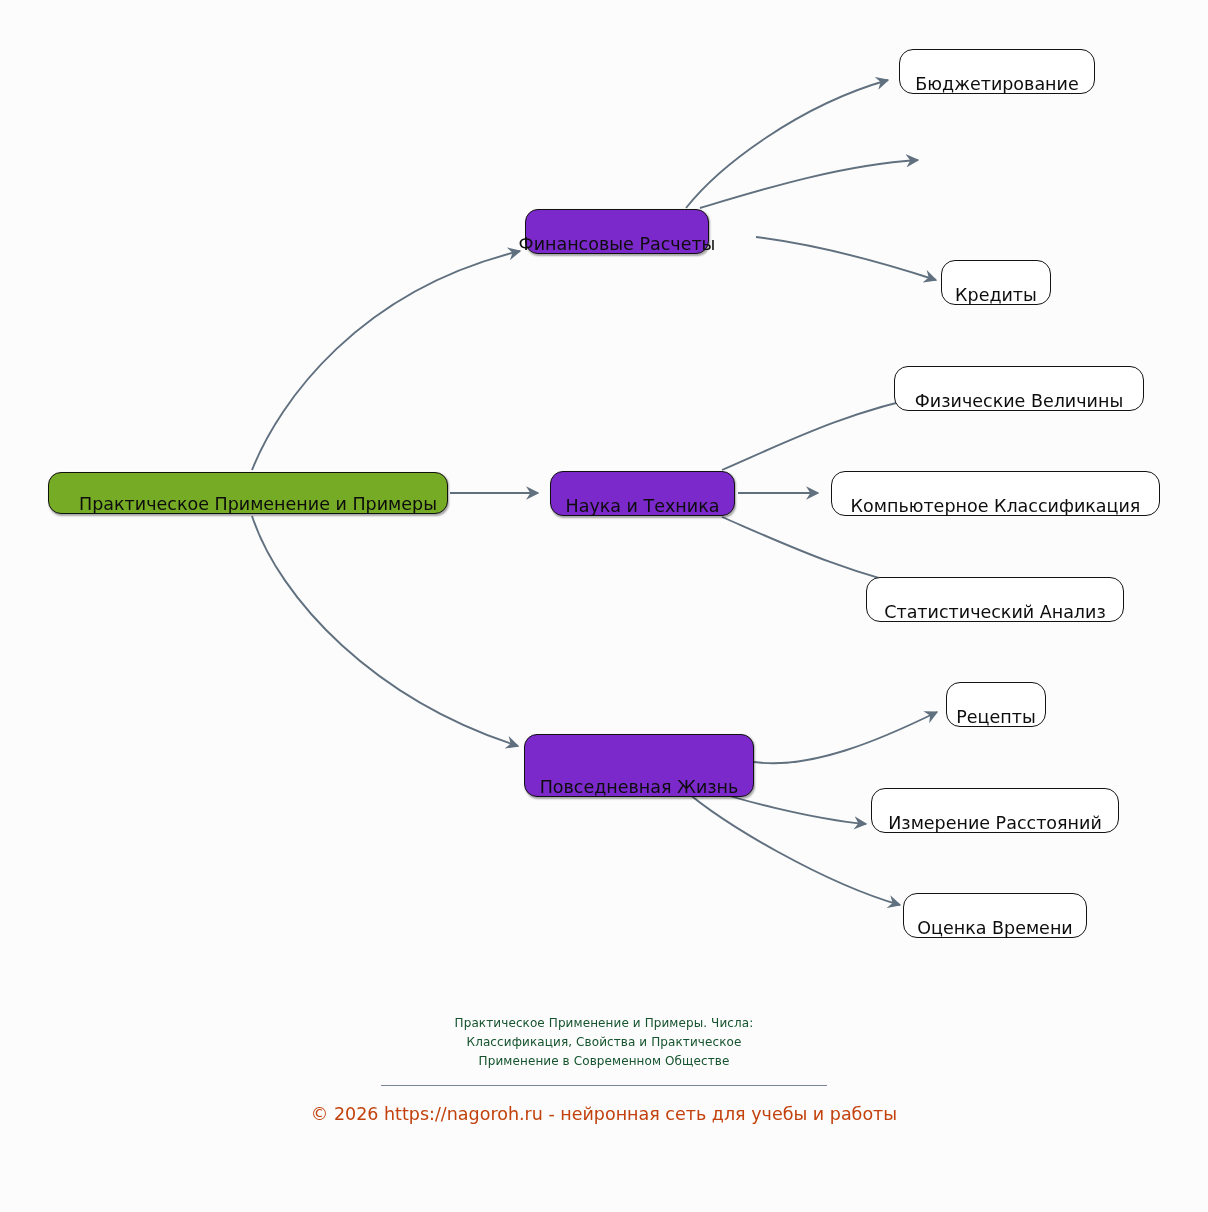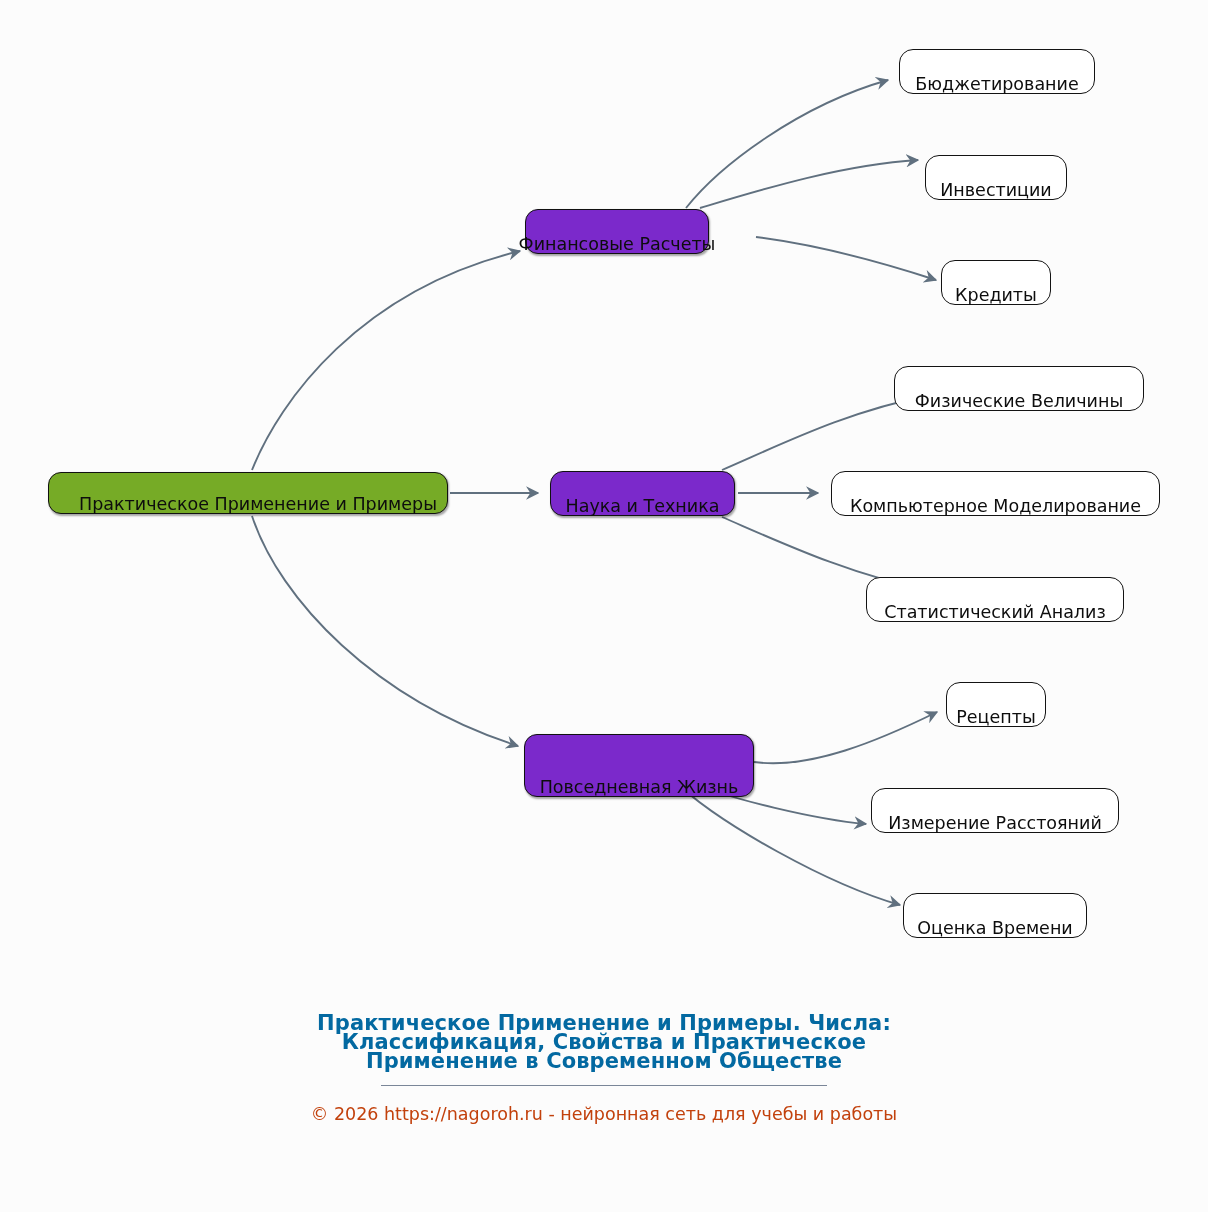--- a/index.html
+++ b/index.html
@@ -68,23 +68,23 @@
     border-radius: 14px;
   }
   #footer {
     position: absolute;
     left: 0;
     top: 1014px;
     width: 1208px;
     text-align: center;
   }
   #footer-title {
-    color: #0369a1;
-    font-weight: bold;
-    font-size: 21px;
+    color: #14532d;
+    font-weight: normal;
+    font-size: 12px;
     line-height: 19px;
     letter-spacing: 0.1px;
   }
   #footer-title div { display: block; }
   #footer-divider {
     width: 446px;
     height: 0;
     margin: 14px auto 0 auto;
     border-top: 1.4px solid #7a8698;
   }
@@ -137,38 +137,35 @@
   </div>
 
   <div class="node node-branch" style="left:525px; top:209px; width:184px; height:45px;">
     <span class="node-label">Финансовые Расчеты</span>
   </div>
 
   <div class="node node-leaf" style="left:899px; top:49px; width:196px; height:45px;">
     <span class="node-label">Бюджетирование</span>
   </div>
 
-  <div class="node node-leaf" style="left:925px; top:155px; width:142px; height:45px;">
-    <span class="node-label">Инвестиции</span>
-  </div>
 
   <div class="node node-leaf" style="left:941px; top:260px; width:110px; height:45px;">
     <span class="node-label">Кредиты</span>
   </div>
 
   <div class="node node-branch" style="left:550px; top:471px; width:185px; height:45px;">
     <span class="node-label">Наука и Техника</span>
   </div>
 
   <div class="node node-leaf" style="left:894px; top:366px; width:250px; height:45px;">
     <span class="node-label">Физические Величины</span>
   </div>
 
   <div class="node node-leaf" style="left:831px; top:471px; width:329px; height:45px;">
-    <span class="node-label">Компьютерное Моделирование</span>
+    <span class="node-label">Компьютерное Классификация</span>
   </div>
 
   <div class="node node-leaf" style="left:866px; top:577px; width:258px; height:45px;">
     <span class="node-label">Статистический Анализ</span>
   </div>
 
   <div class="node node-branch" style="left:524px; top:734px; width:230px; height:63px;">
     <span class="node-label">Повседневная Жизнь</span>
   </div>
 

